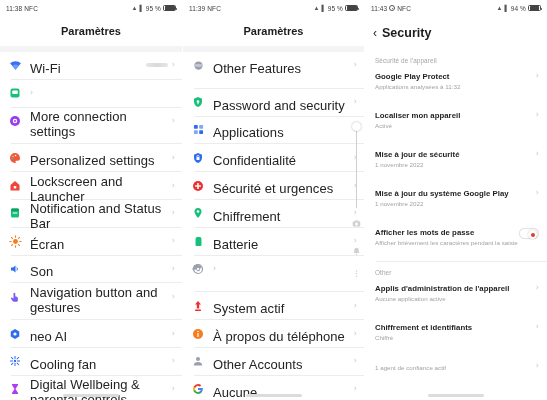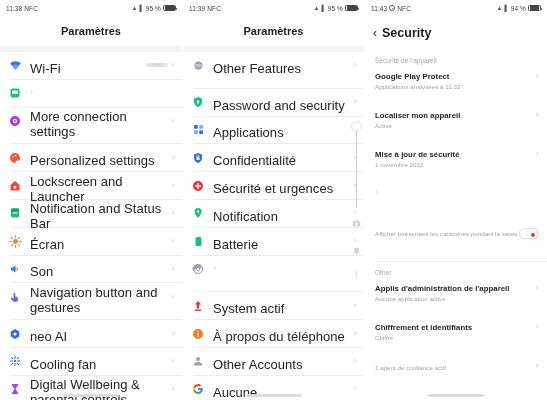--- a/index.html
+++ b/index.html
@@ -395,21 +395,21 @@
         <span class="chev">›</span>
       </div>
       <div class="hr"></div>
       <div class="row">
         <span class="ic">
           <svg width="12" height="12" viewBox="0 0 24 24">
               <path d="M12 2a7 7 0 0 0-7 7c0 5.2 7 13 7 13s7-7.8 7-13a7 7 0 0 0-7-7z" fill="#17c07a"></path>
               <circle cx="12" cy="9" r="2.6" fill="#ffffff"></circle>
             </svg>
         </span>
-        <span class="lbl">Notification</span>
+        <span class="lbl">Chiffrement</span>
         <span class="chev">›</span>
       </div>
       <div class="hr"></div>
       <div class="row">
         <span class="ic">
           <svg width="11" height="11" viewBox="0 0 24 24">
               <rect x="7" y="2" width="10" height="3" rx="1" fill="#17c07a"></rect>
               <rect x="5.5" y="4" width="13" height="18" rx="2.5" fill="#17c07a"></rect>
             </svg>
         </span>
@@ -556,26 +556,31 @@
     <div class="sec-row">
       <div class="sec-text">
         <div class="sec-title">Mise à jour de sécurité</div>
         <div class="sec-sub">1 novembre 2022</div>
       </div>
       <span class="chev">›</span>
     </div>
     <div class="sec-gap"></div>
 
     <div class="sec-row">
+      <div class="sec-text">
+        <div class="sec-title">Mise à jour du système Google Play</div>
+        <div class="sec-sub">1 novembre 2022</div>
+      </div>
       <span class="chev">›</span>
     </div>
     <div class="sec-gap"></div>
 
     <div class="sec-row">
       <div class="sec-text">
+        <div class="sec-title">Afficher les mots de passe</div>
         <div class="sec-sub">Afficher brièvement les caractères pendant la saisie</div>
       </div>
       <span class="toggle">
           <span class="knob"></span>
         </span>
     </div>
 
     <div class="hr" style="margin-top:6px"></div>
     <div class="sec-head">Other</div>
 

